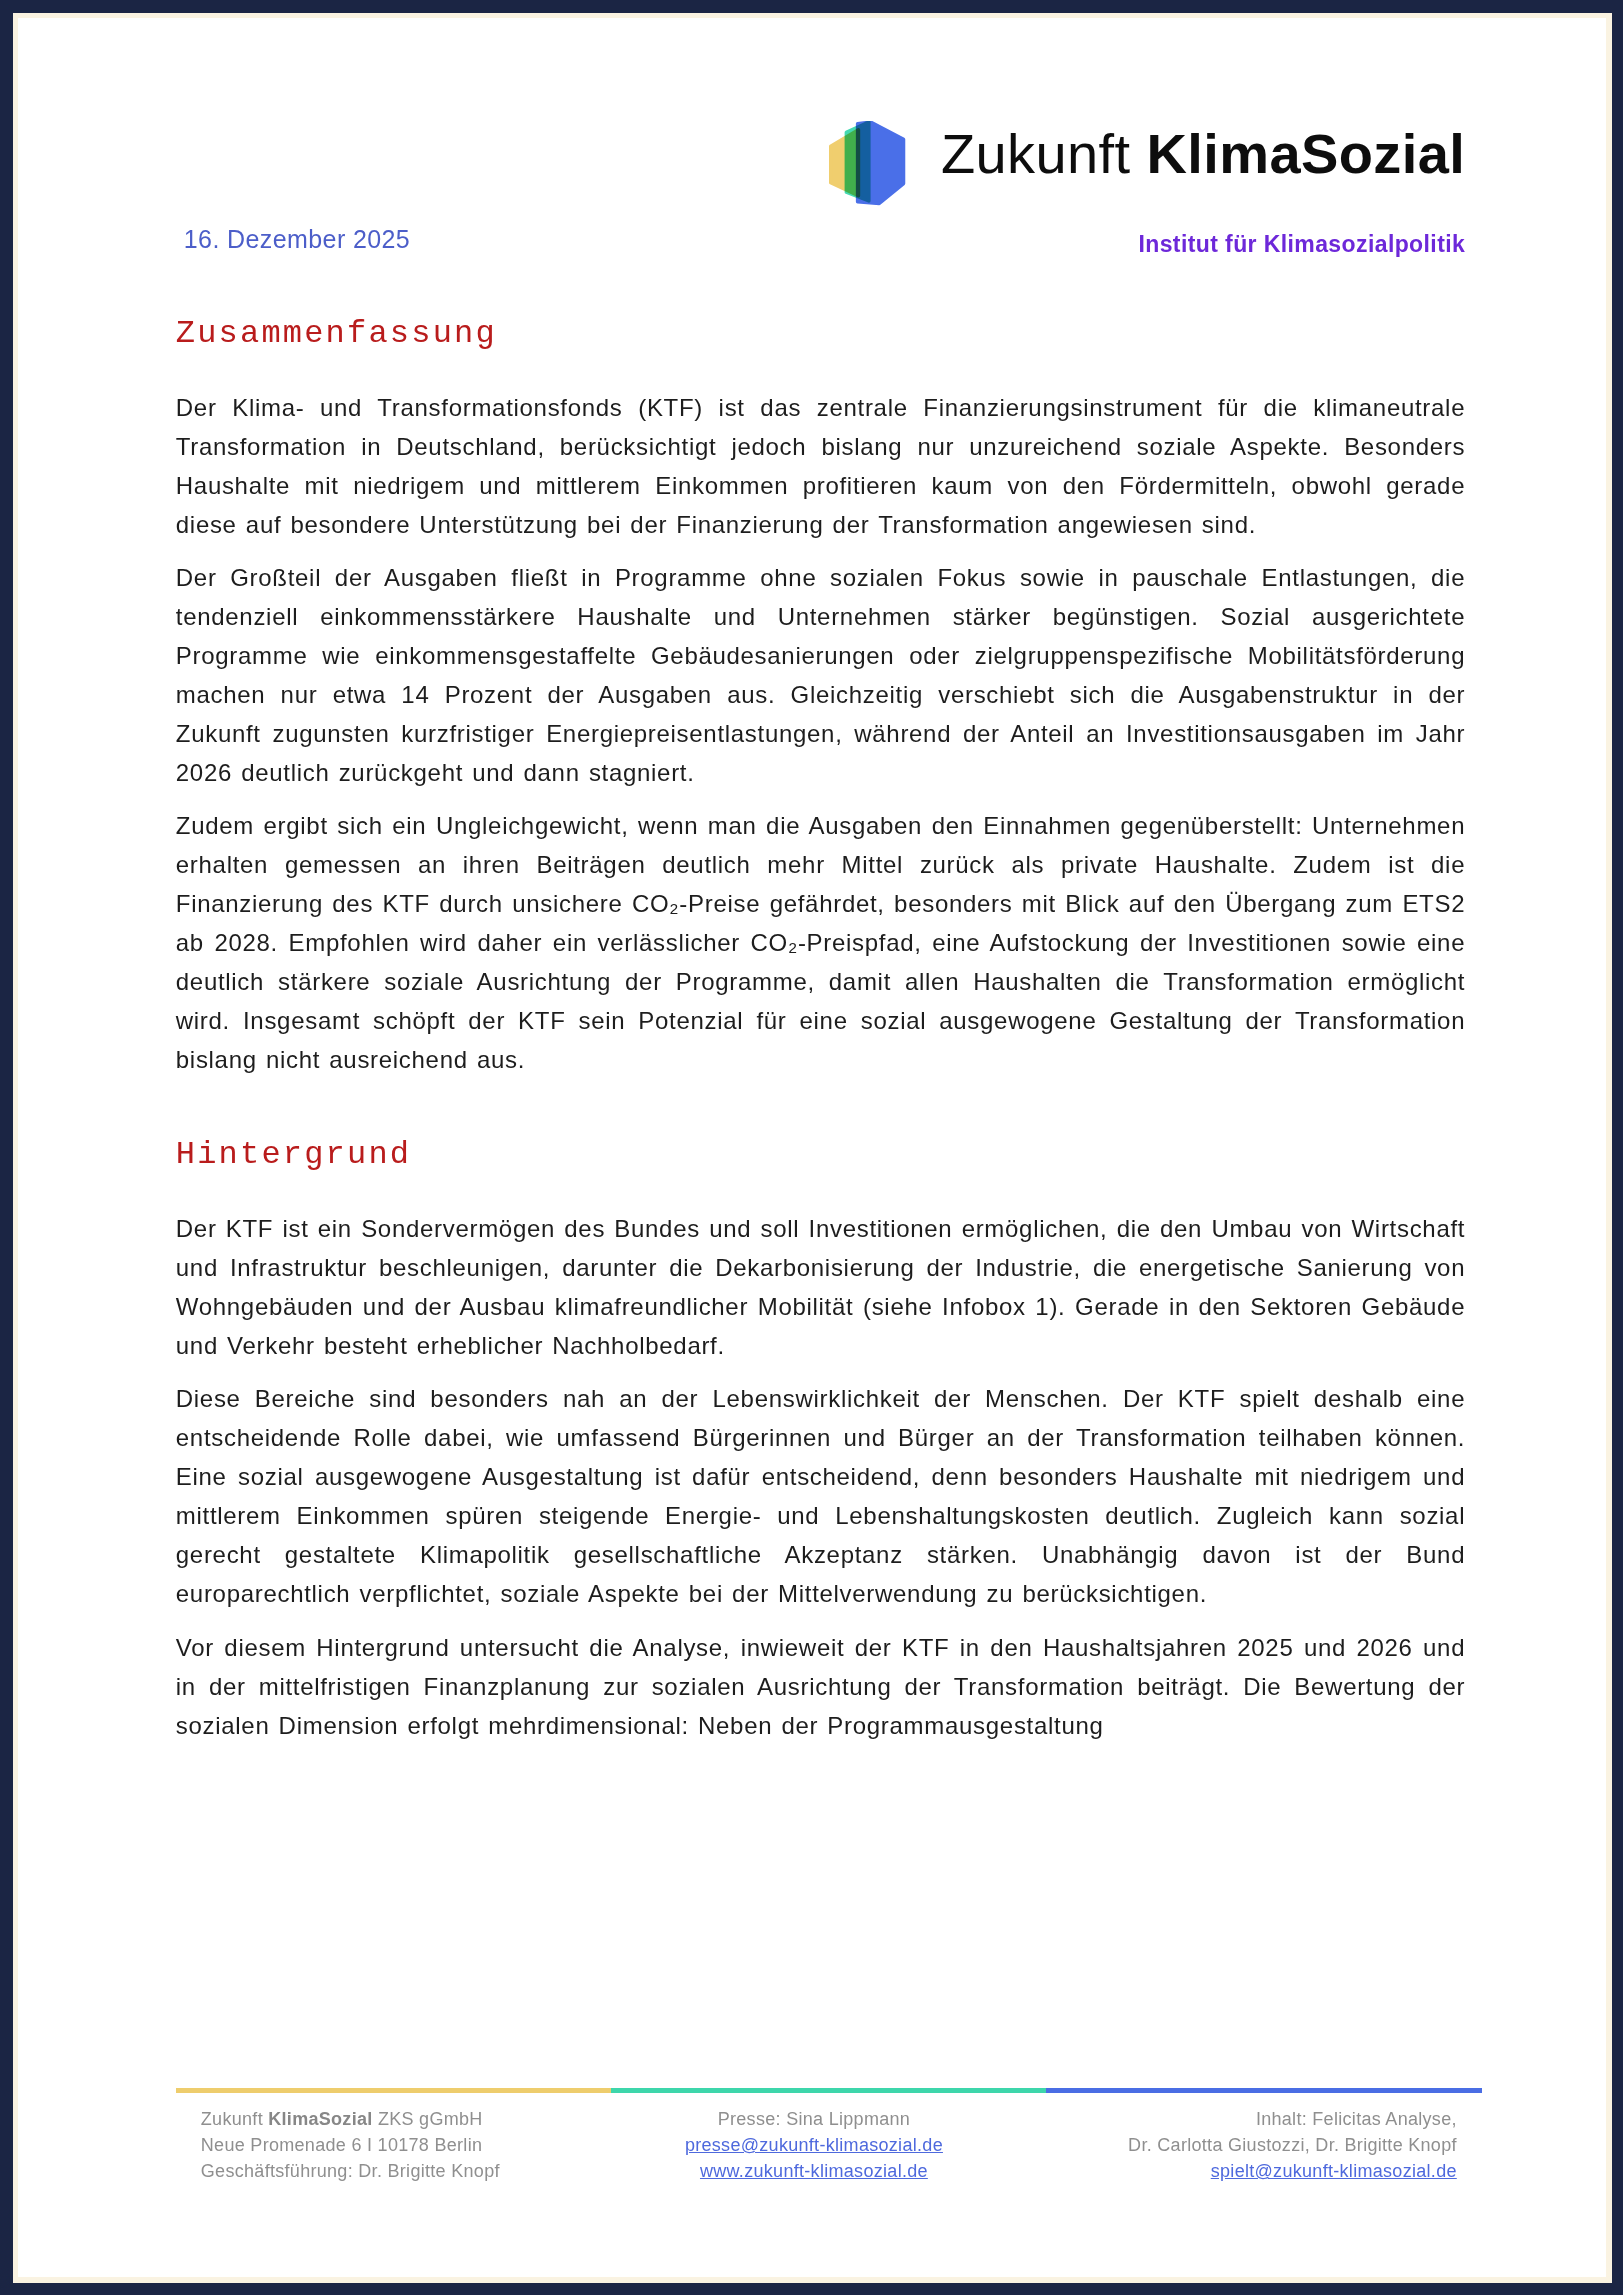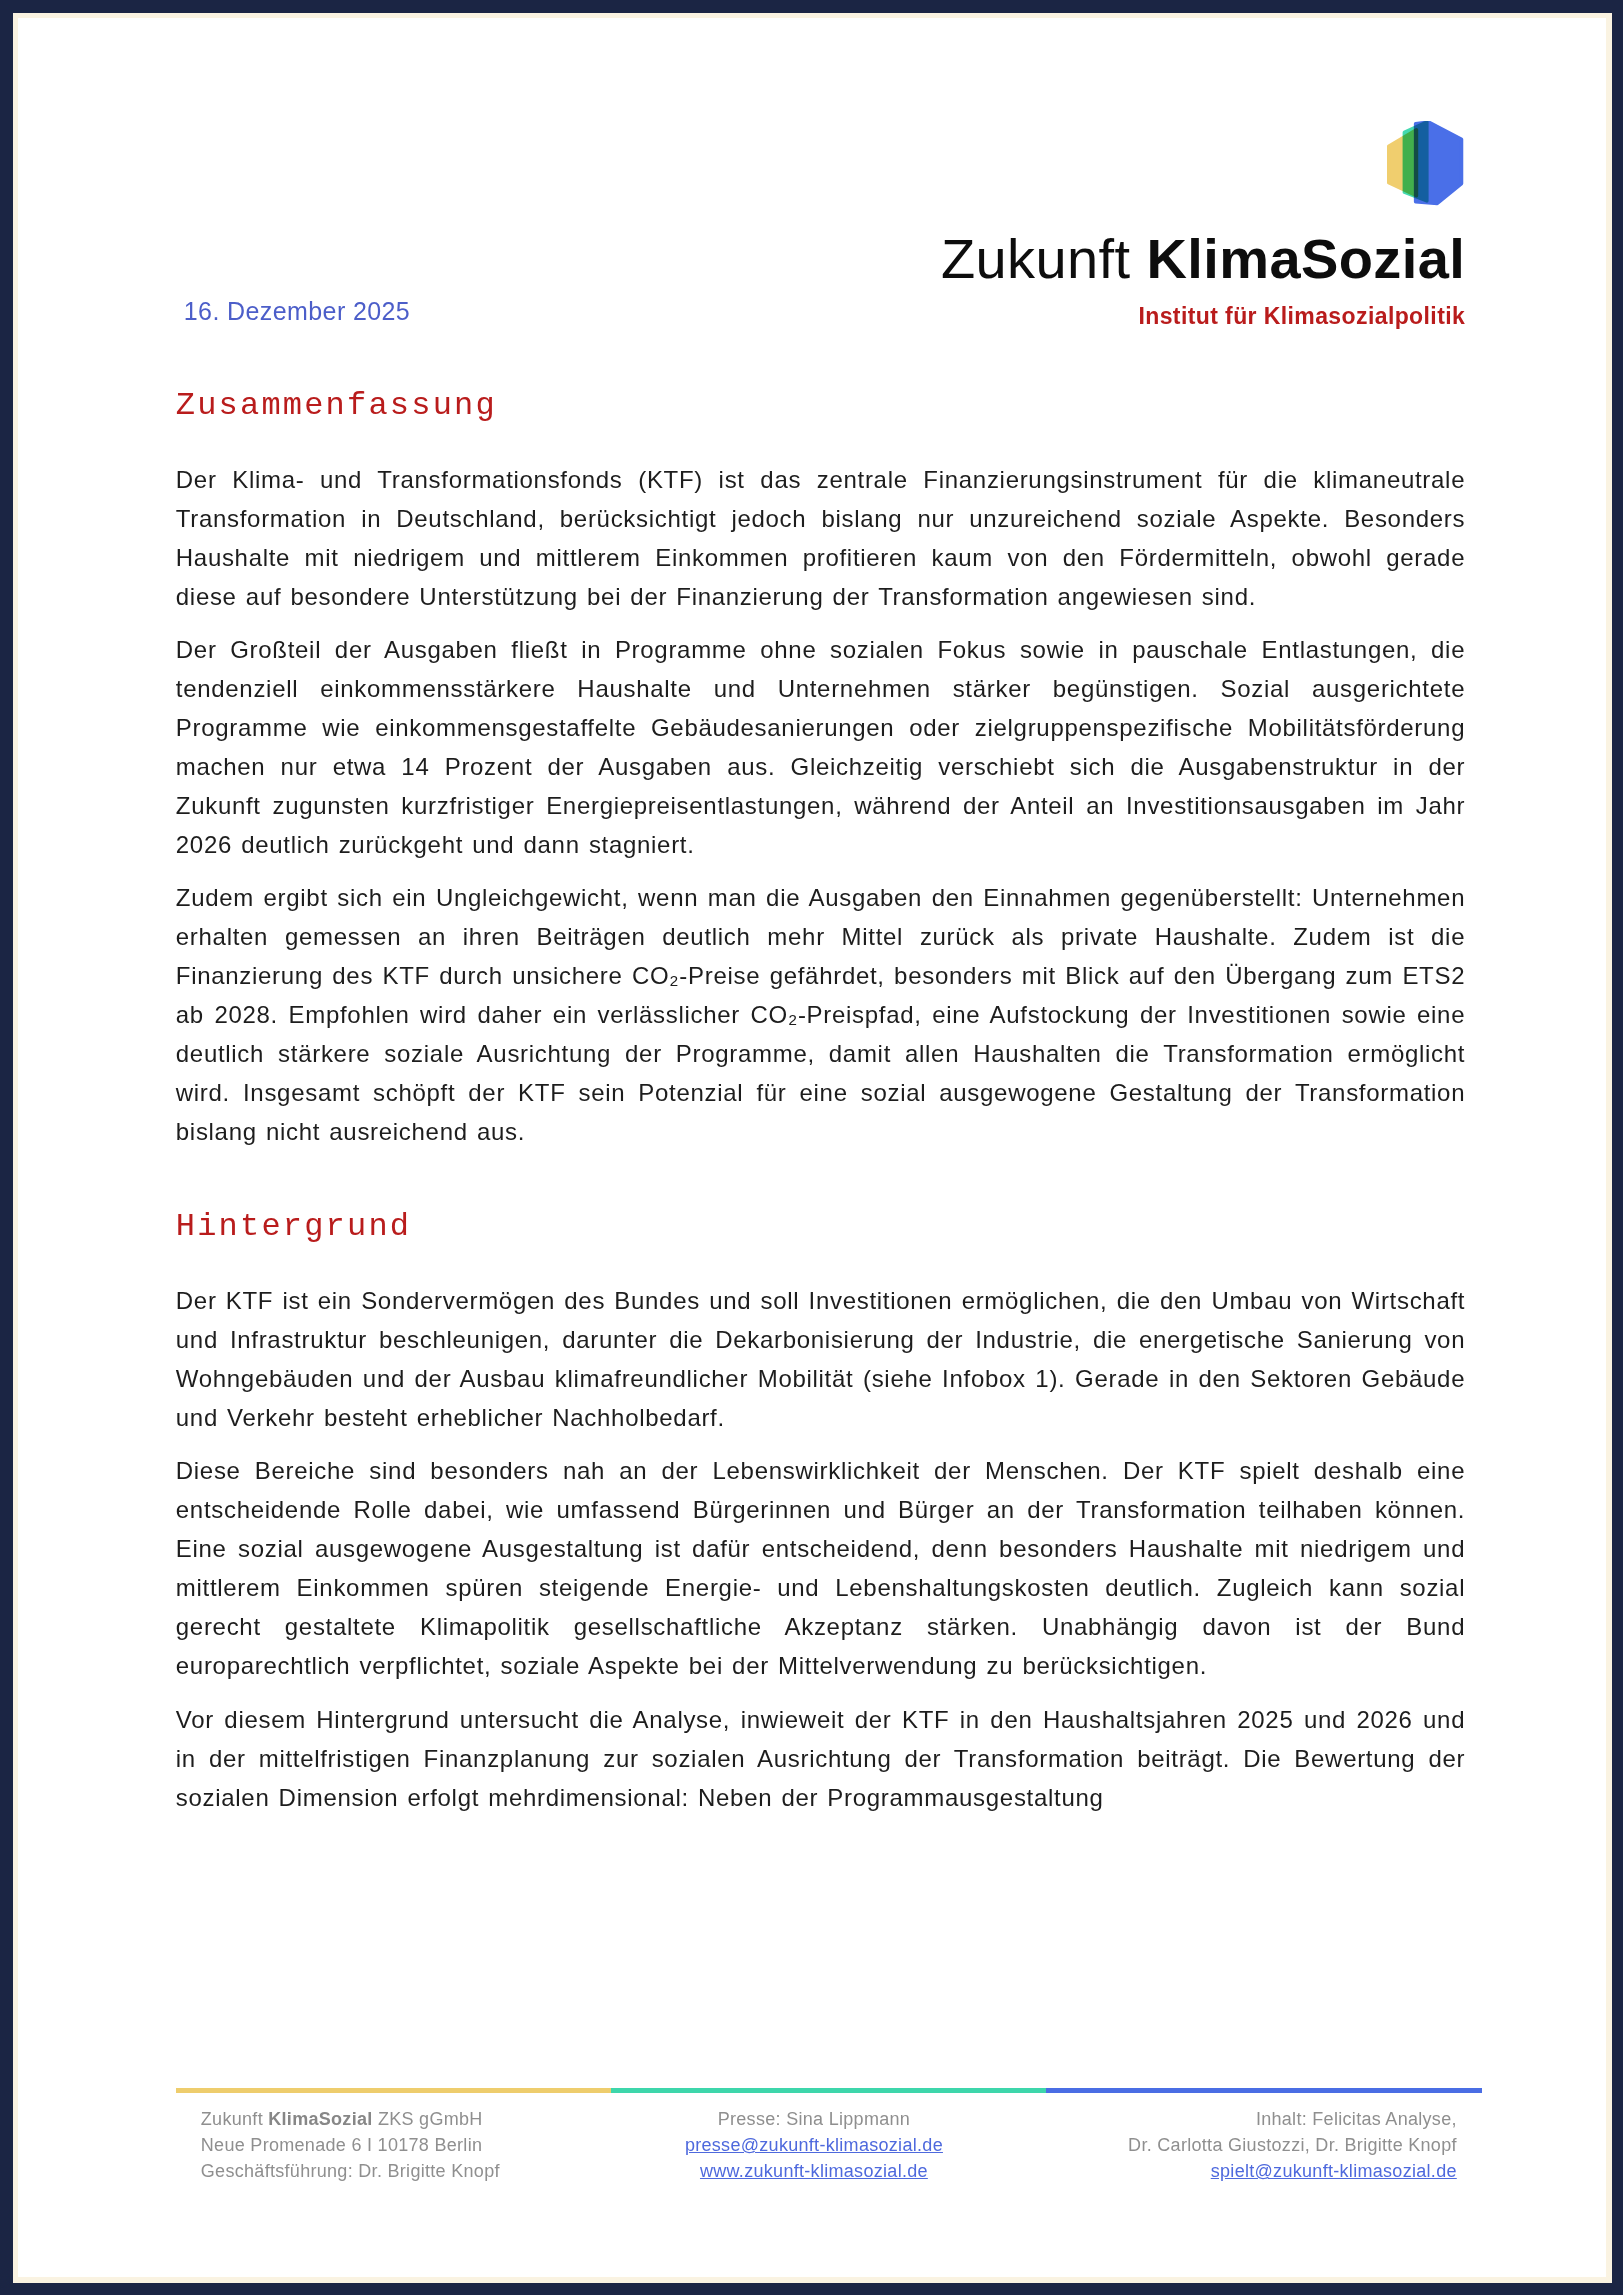--- a/index.html
+++ b/index.html
@@ -13,26 +13,26 @@
     background:#faf3e2;padding:5.3px;
   }
   .page{
     position:relative;width:100%;height:100%;box-sizing:border-box;
     background:#ffffff;padding:0 141px 0 158px;overflow:hidden;
   }
   
   .header{display:flex;justify-content:space-between;align-items:flex-end;margin-top:103px;}
   .date{font-size:25px;color:#4c5ec9;padding-bottom:3.6px;margin-left:8px;letter-spacing:0.4px;}
   .logo-block{display:flex;flex-direction:column;align-items:flex-end;}
-  .logo-row{display:flex;flex-direction:column;align-items:flex-end;gap:18px;}
+  .logo-row{display:flex;align-items:flex-start;gap:34px;}
   .logo-icon{width:78px;height:87px;isolation:isolate;}
   .wordmark{font-size:56px;color:#0d0d0d;letter-spacing:0.4px;white-space:nowrap;}
   .wordmark .wm-reg{font-weight:500;}
   .wordmark .wm-bold{font-weight:800;}
-  .tagline{font-size:23px;font-weight:700;color:#b91c1c;margin-top:12px;letter-spacing:0.4px;}
+  .tagline{font-size:23px;font-weight:700;color:#6d28d9;margin-top:23px;letter-spacing:0.4px;}
   
   .title-block{margin-top:68px;color:#4051c1;}
   .kicker{font-style:italic;font-size:44px;font-weight:500;line-height:48px;letter-spacing:0.9px;}
   .main-title{font-size:44px;font-weight:500;line-height:73px;letter-spacing:1.1px;margin-top:19.6px;}
   .main-title div{white-space:nowrap;}
   
   .section-heading{
     color:#b91c1c;font-size:32px;font-weight:500;letter-spacing:2.2px;
     margin:57px 0 36px 0;
     font-family:Liberation Mono, monospace;

